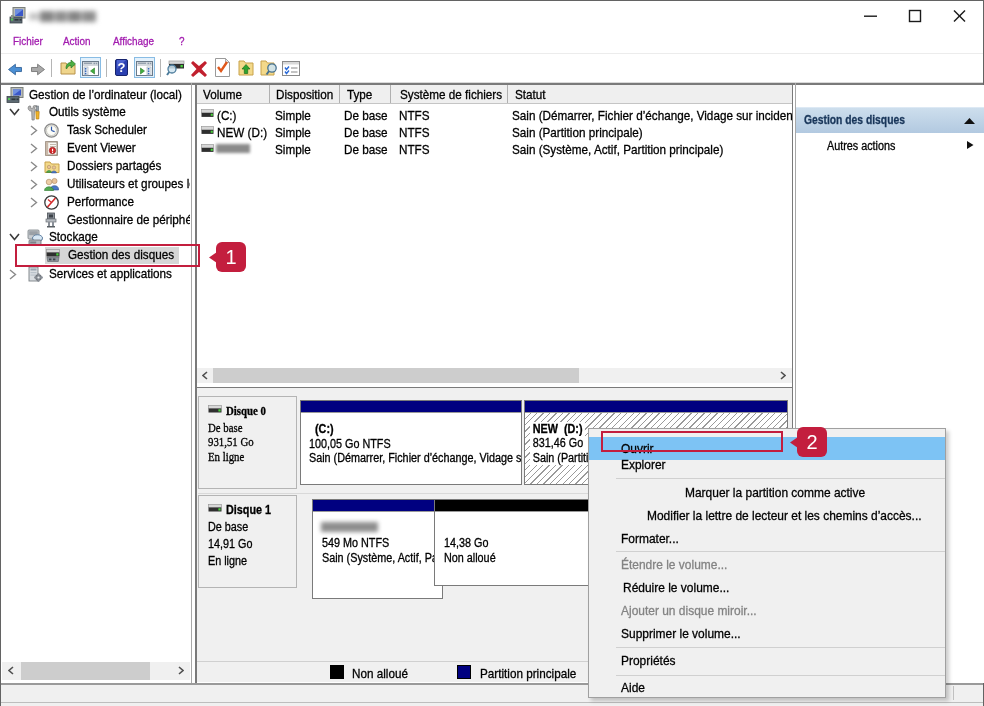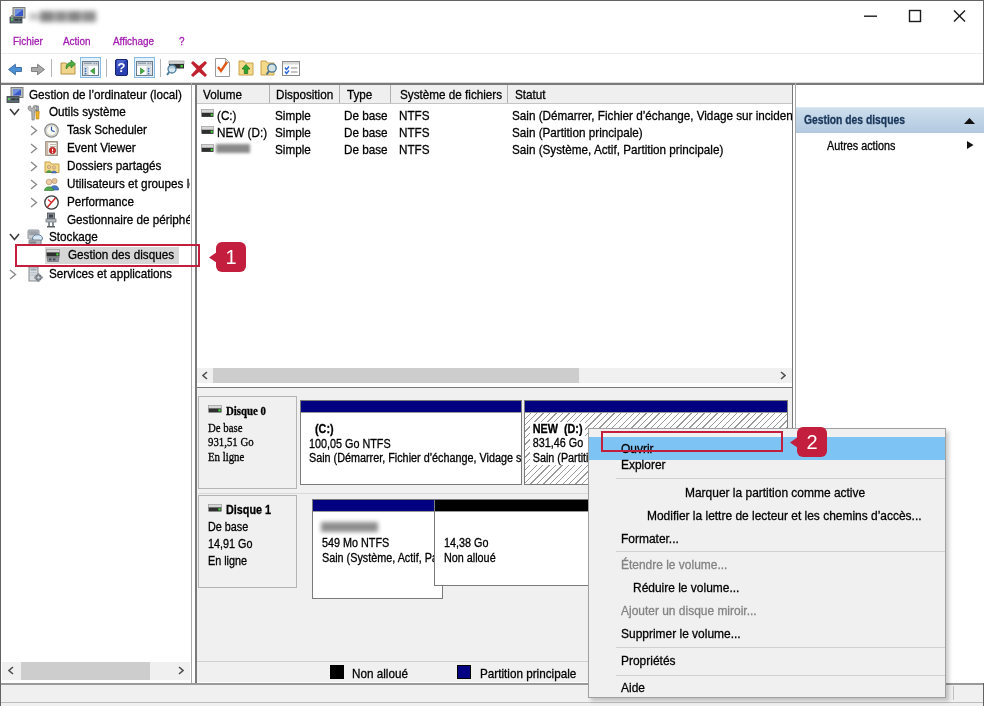--- a/index.html
+++ b/index.html
@@ -454,21 +454,21 @@
 
 <div class="abs" id="ctxmenu" style="left:587px;top:427px;width:358px;height:270px;background:#f0f0f0;border:1px solid #a0a0a0;box-sizing:border-box;box-shadow:3px 3px 4px rgba(0,0,0,0.2);font-size:13px;">
   <div class="abs" style="left:0;top:8px;width:356px;height:23px;background:#7dc3f4;line-height:23px;"><span class="tx" style="margin-left:32px;">Ouvrir</span></div>
   <div class="abs" style="left:0;top:24px;width:356px;height:23px;line-height:23px;"><span class="tx" style="margin-left:32px;">Explorer</span></div>
   <div class="abs" style="left:27px;top:49px;width:329px;height:1px;background:#d0d0d0;"></div>
   <div class="abs" style="left:0;top:52px;width:356px;height:23px;line-height:23px;text-align:center;"><span class="tx" style="margin-left:32px;">Marquer la partition comme active</span></div>
   <div class="abs" style="left:0;top:75px;width:356px;height:23px;line-height:23px;text-align:right;"><span class="tx" style="margin-left:32px;">Modifier la lettre de lecteur et les chemins d’accès...</span></div>
   <div class="abs" style="left:0;top:98px;width:356px;height:23px;line-height:23px;"><span class="tx" style="margin-left:32px;">Formater...</span></div>
   <div class="abs" style="left:27px;top:122px;width:329px;height:1px;background:#d0d0d0;"></div>
   <div class="abs" style="left:0;top:124px;width:356px;height:23px;line-height:23px;color:#838383;"><span class="tx" style="margin-left:32px;">Étendre le volume...</span></div>
-  <div class="abs" style="left:12px;top:147px;width:356px;height:23px;line-height:23px;"><span class="tx" style="margin-left:32px;">Réduire le volume...</span></div>
+  <div class="abs" style="left:2px;top:147px;width:356px;height:23px;line-height:23px;"><span class="tx" style="margin-left:32px;">Réduire le volume...</span></div>
   <div class="abs" style="left:0;top:170px;width:356px;height:23px;line-height:23px;color:#838383;"><span class="tx" style="margin-left:32px;">Ajouter un disque miroir...</span></div>
   <div class="abs" style="left:0;top:193px;width:356px;height:23px;line-height:23px;"><span class="tx" style="margin-left:32px;">Supprimer le volume...</span></div>
   <div class="abs" style="left:27px;top:218px;width:329px;height:1px;background:#d0d0d0;"></div>
   <div class="abs" style="left:0;top:220px;width:356px;height:23px;line-height:23px;"><span class="tx" style="margin-left:32px;">Propriétés</span></div>
   <div class="abs" style="left:27px;top:246px;width:329px;height:1px;background:#d0d0d0;"></div>
   <div class="abs" style="left:0;top:249px;width:356px;height:20px;line-height:20px;"><span class="tx" style="margin-left:32px;">Aide</span></div>
 </div>
 
 <div class="abs" style="left:599.5px;top:429.5px;width:182px;height:21px;border:2px solid #c31e3e;box-sizing:border-box;"></div>
 <div class="abs" style="left:796px;top:426px;width:30px;height:30px;background:#c31e3e;border-radius:6px;"></div>

